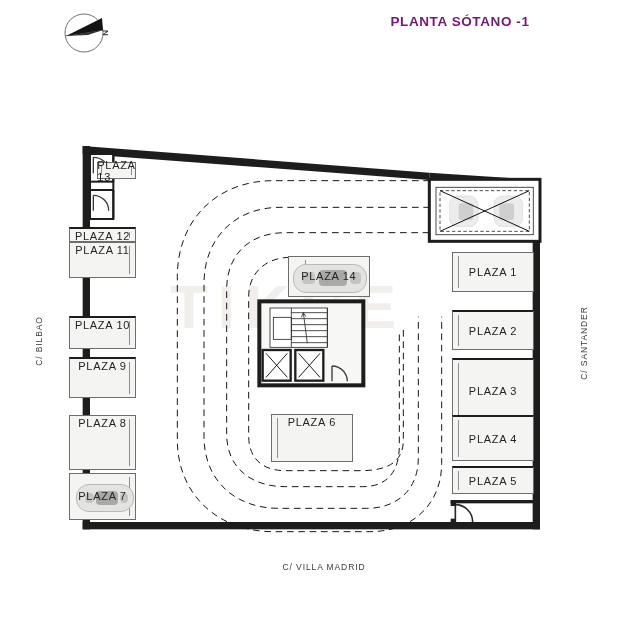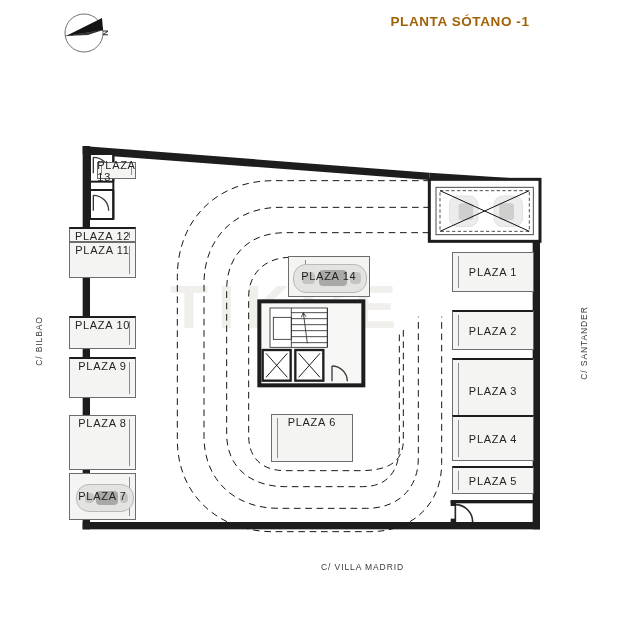--- a/index.html
+++ b/index.html
@@ -20,21 +20,21 @@
   }
   #plan-title {
     position: absolute;
     left: 340px;
     top: 14px;
     width: 240px;
     text-align: center;
     font-size: 13.5px;
     font-weight: bold;
     letter-spacing: 0.6px;
-    color: #a16207;
+    color: #701a75;
   }
   #compass {
     position: absolute;
     left: 58px;
     top: 8px;
     width: 70px;
     height: 50px;
   }
   #compass .n-label {
     position: absolute;
@@ -67,21 +67,21 @@
     top: 338px;
     width: 100px;
     text-align: center;
     transform: rotate(-90deg);
     transform-origin: center center;
   }
   #street-bottom {
     left: 244px;
     top: 562px;
     width: 160px;
-    text-align: right;
+    text-align: center;
   }
   
   #watermark {
     position: absolute;
     left: 170px;
     top: 272px;
     width: 300px;
     height: 70px;
     font-size: 62px;
     font-weight: bold;

